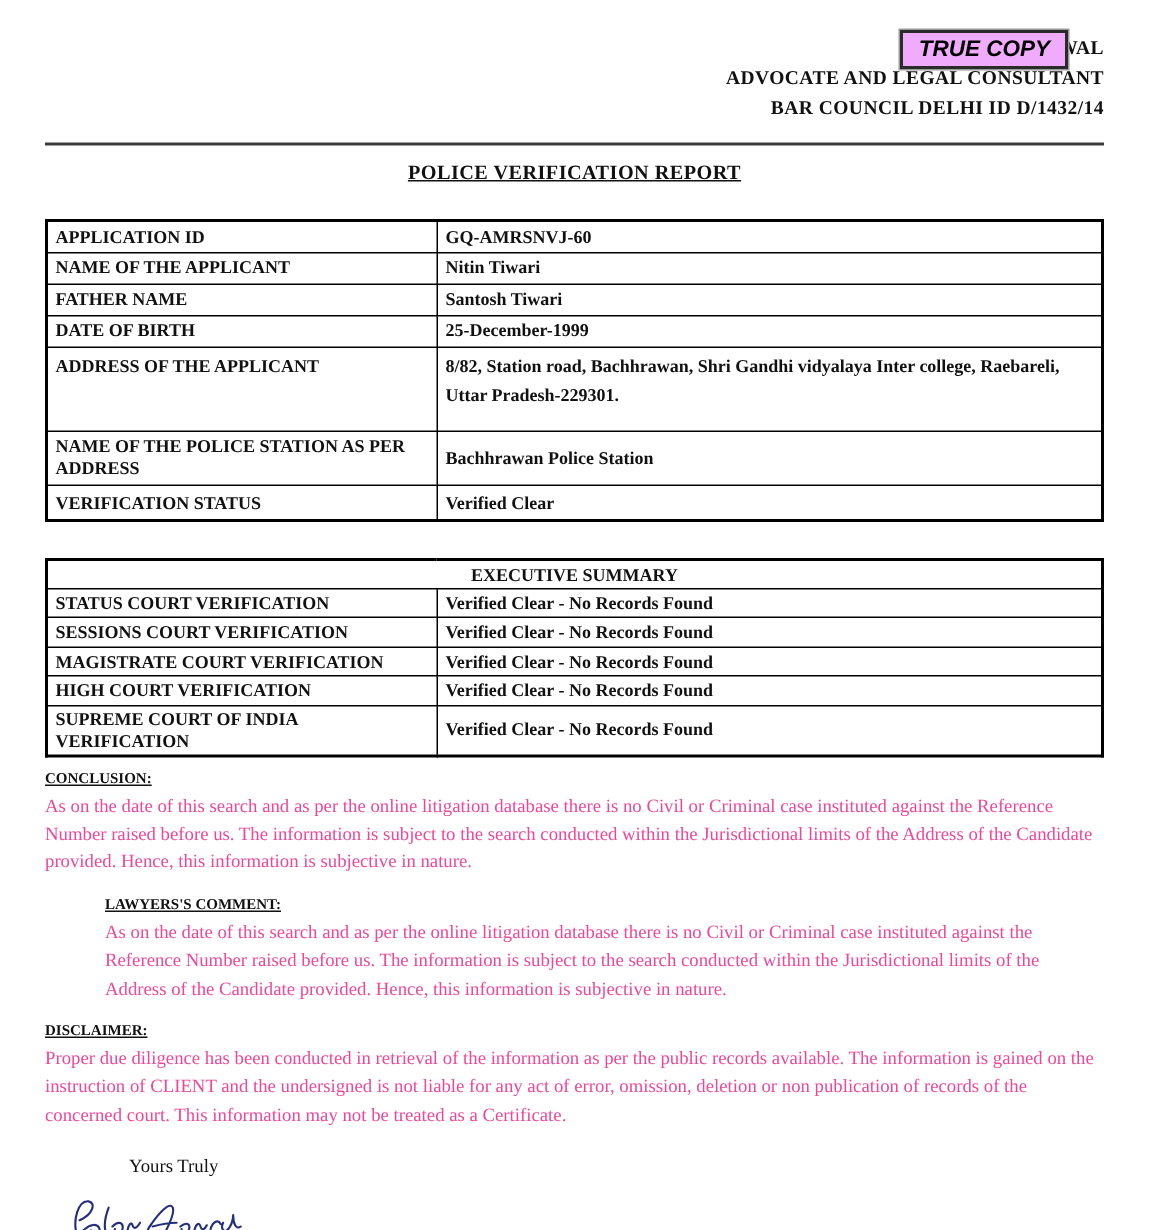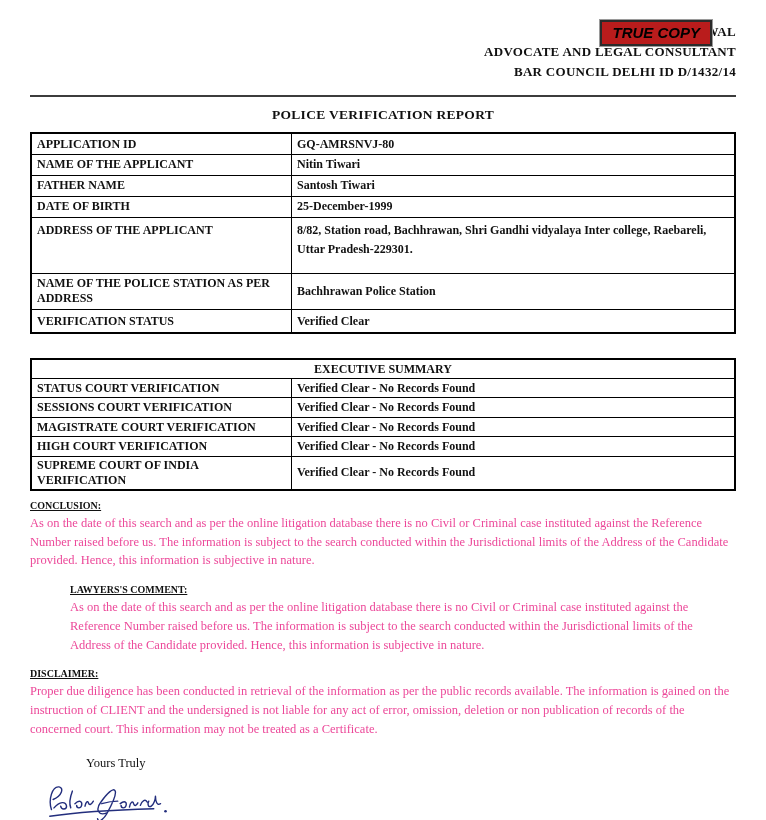--- a/index.html
+++ b/index.html
@@ -15,27 +15,27 @@
 
   
   .letterhead { text-align: center; line-height: 1.55; padding-top: 4px; }
   .letterhead div { font-weight: bold; font-size: 13px; letter-spacing: 0.3px; text-align: right; }
   .stamp {
     position: absolute; top: 20px; right: 54px;
     border: 2px solid #2b2b2b; outline: 1px solid #9a9a9a;
     padding: 2px 10px 3px 10px;
     font-family: "Liberation Sans", sans-serif;
     font-style: italic; font-weight: bold; font-size: 15px; color: #000;
-    background: #b91c1c;
+    background: #f0abfc;
   }
   .rule { border: none; border-top: 2px solid #3c3c3c; margin: 13px 0 10px 0; }
 
   .report-title {
     text-align: center; font-weight: bold; font-size: 13.5px;
-    letter-spacing: 0.3px; margin-bottom: 9px;
+    text-decoration: underline; letter-spacing: 0.3px; margin-bottom: 23px;
   }
 
   
   table { width: 100%; border-collapse: collapse; border: 2px solid #000; }
   td, th { border: 1px solid #000; font-size: 12px; padding: 1px 5px; vertical-align: middle; }
   td.label { font-weight: bold; width: 37%; }
   td.value { font-weight: bold; }
   tr.h21 td { height: 21px; }
   tr.h24 td { height: 24px; }
   tr.h26 td { height: 26px; }
@@ -76,21 +76,21 @@
   </div>
 
   <hr class="rule">
 
   <div class="report-title">POLICE VERIFICATION REPORT</div>
 
   <table class="details-table">
     <tbody>
       <tr class="h21">
         <td class="label">APPLICATION ID</td>
-        <td class="value">GQ-AMRSNVJ-80</td>
+        <td class="value">GQ-AMRSNVJ-60</td>
       </tr>
       <tr class="h21">
         <td class="label">NAME OF THE APPLICANT</td>
         <td class="value">Nitin Tiwari</td>
       </tr>
       <tr class="h21">
         <td class="label">FATHER NAME</td>
         <td class="value">Santosh Tiwari</td>
       </tr>
       <tr class="h21">

